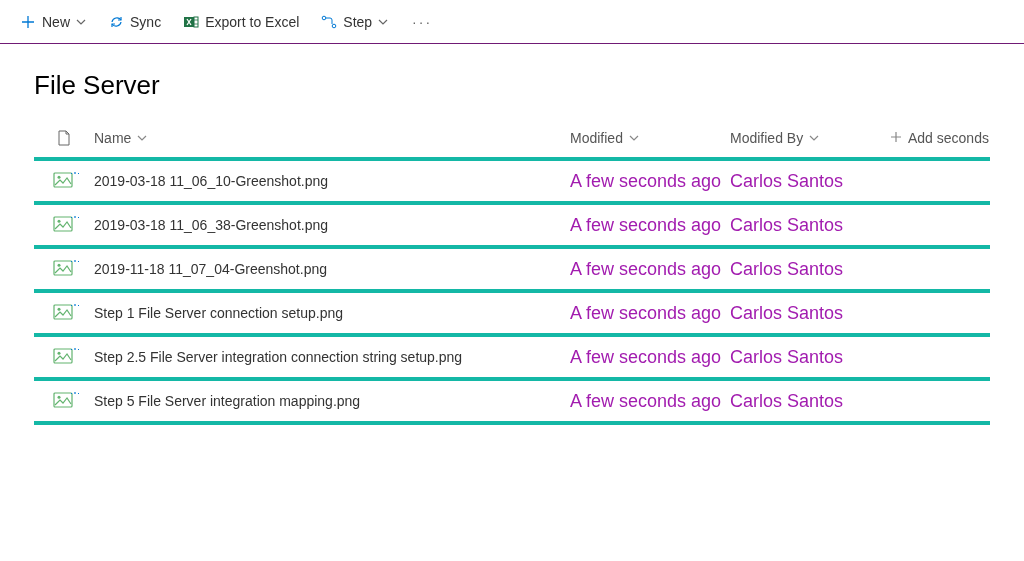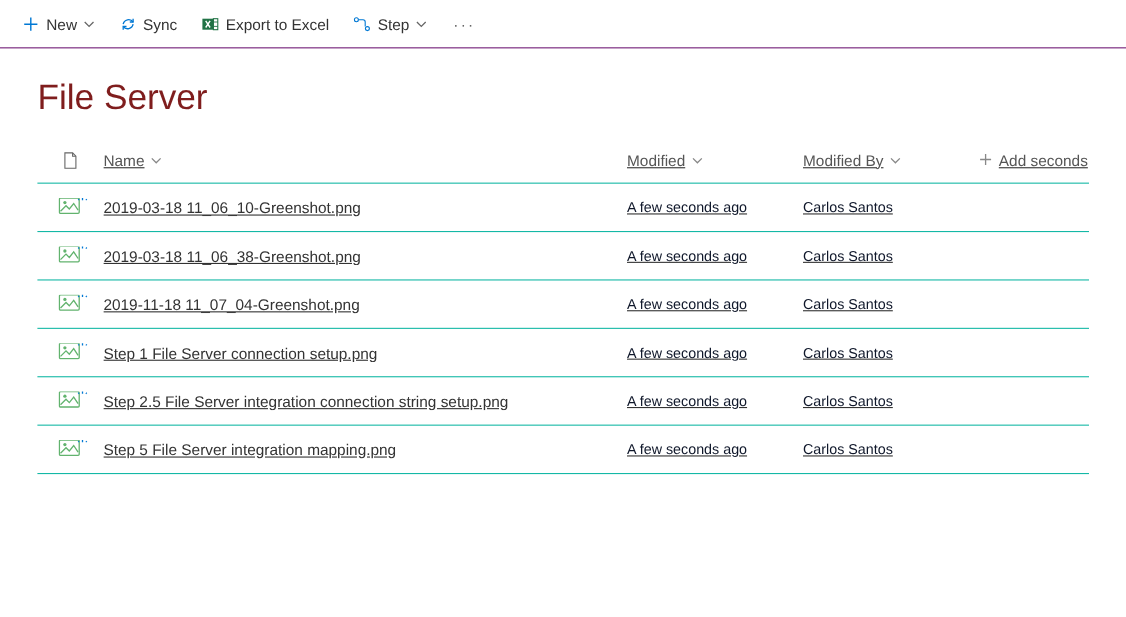--- a/index.html
+++ b/index.html
@@ -13,47 +13,46 @@
   .tb-item {
     display: inline-flex; align-items: center; gap: 6px;
     padding: 4px 8px; cursor: pointer; color: #333;
   }
   .tb-item .ico { display: inline-flex; align-items: center; justify-content: center; width: 16px; height: 16px; color: #0078d4; }
   .tb-item .chev { display: inline-flex; align-items: center; color: #666; }
   .tb-item span.lbl { color: #333; }
   .tb-more { padding: 4px 10px; color: #666; letter-spacing: 2px; cursor: pointer; }
 
   .page-title {
-    font-size: 32px; font-weight: 300; color: #7f1d1d;
+    font-size: 26px; font-weight: 300; color: #000000;
     padding: 26px 0 18px 34px;
   }
 
   .list { padding: 0 34px; }
   .list-header, .list-row {
     display: grid;
     grid-template-columns: 60px 1fr 160px 160px 100px;
     align-items: center;
-    border-bottom: 1px solid #14b8a6;
-    text-decoration: underline;
+    border-bottom: 4px solid #14b8a6;
   }
   .list-header { height: 42px; color: #333; }
   .list-row { height: 44px; cursor: pointer; }
   .cell { display: flex; align-items: center; gap: 6px; overflow: hidden; white-space: nowrap; text-overflow: ellipsis; }
   .cell.col-icon { justify-content: center; }
   .colhead { display: inline-flex; align-items: center; gap: 6px; cursor: pointer; color: #555; }
   .colhead .chev { color: #888; }
 
   .file-icon-wrap { position: relative; width: 22px; height: 18px; display: inline-flex; align-items: center; }
   .new-badge {
     position: absolute; top: -7px; right: -5px;
     color: #0078d4; font-size: 10px;
     display: inline-flex;
   }
   .file-name { display: inline-flex; align-items: flex-end; gap: 8px; }
-  .muted { color: #0f172a; font-size: 13px; }
+  .muted { color: #a21caf; font-size: 18px; }
 
   .add-col { display: inline-flex; align-items: center; gap: 6px; color: #555; cursor: pointer; }
   .add-col .ico { color: #0078d4; }
 
   .doctype-head { display:inline-flex; align-items:center; justify-content:center; width:18px; height:18px; }
 </style>
 </head>
 <body>
 
 <div class="toolbar">

